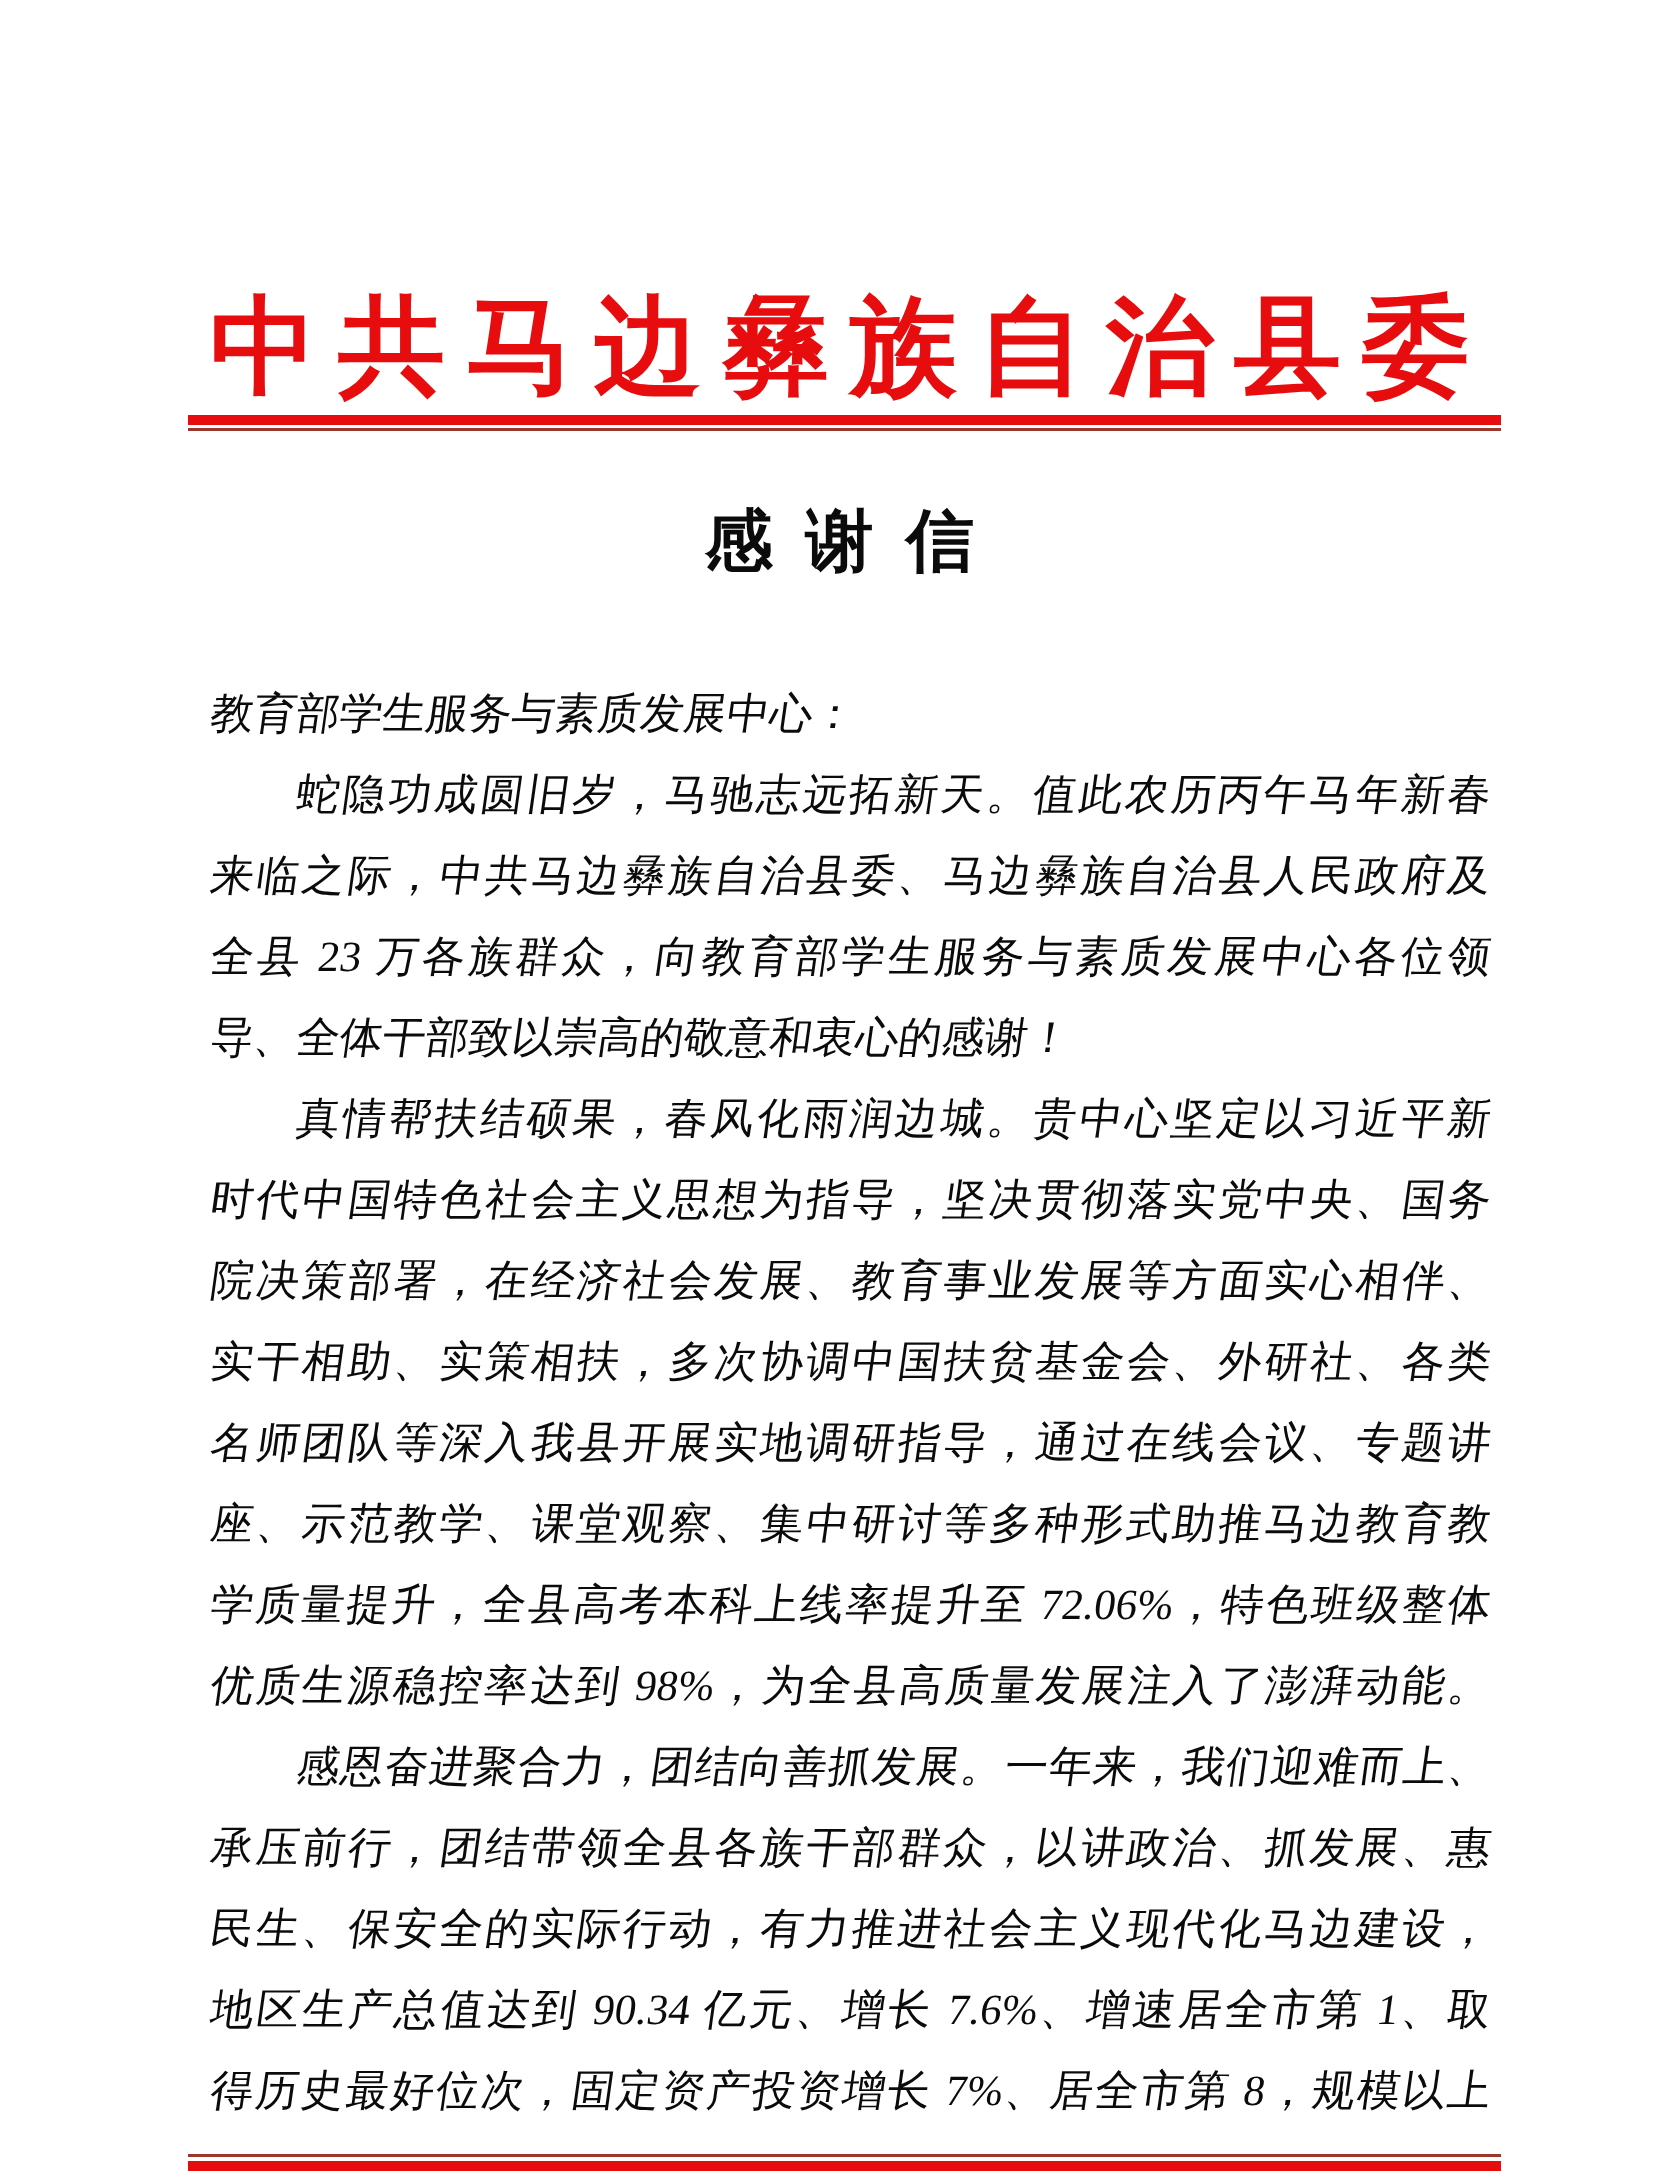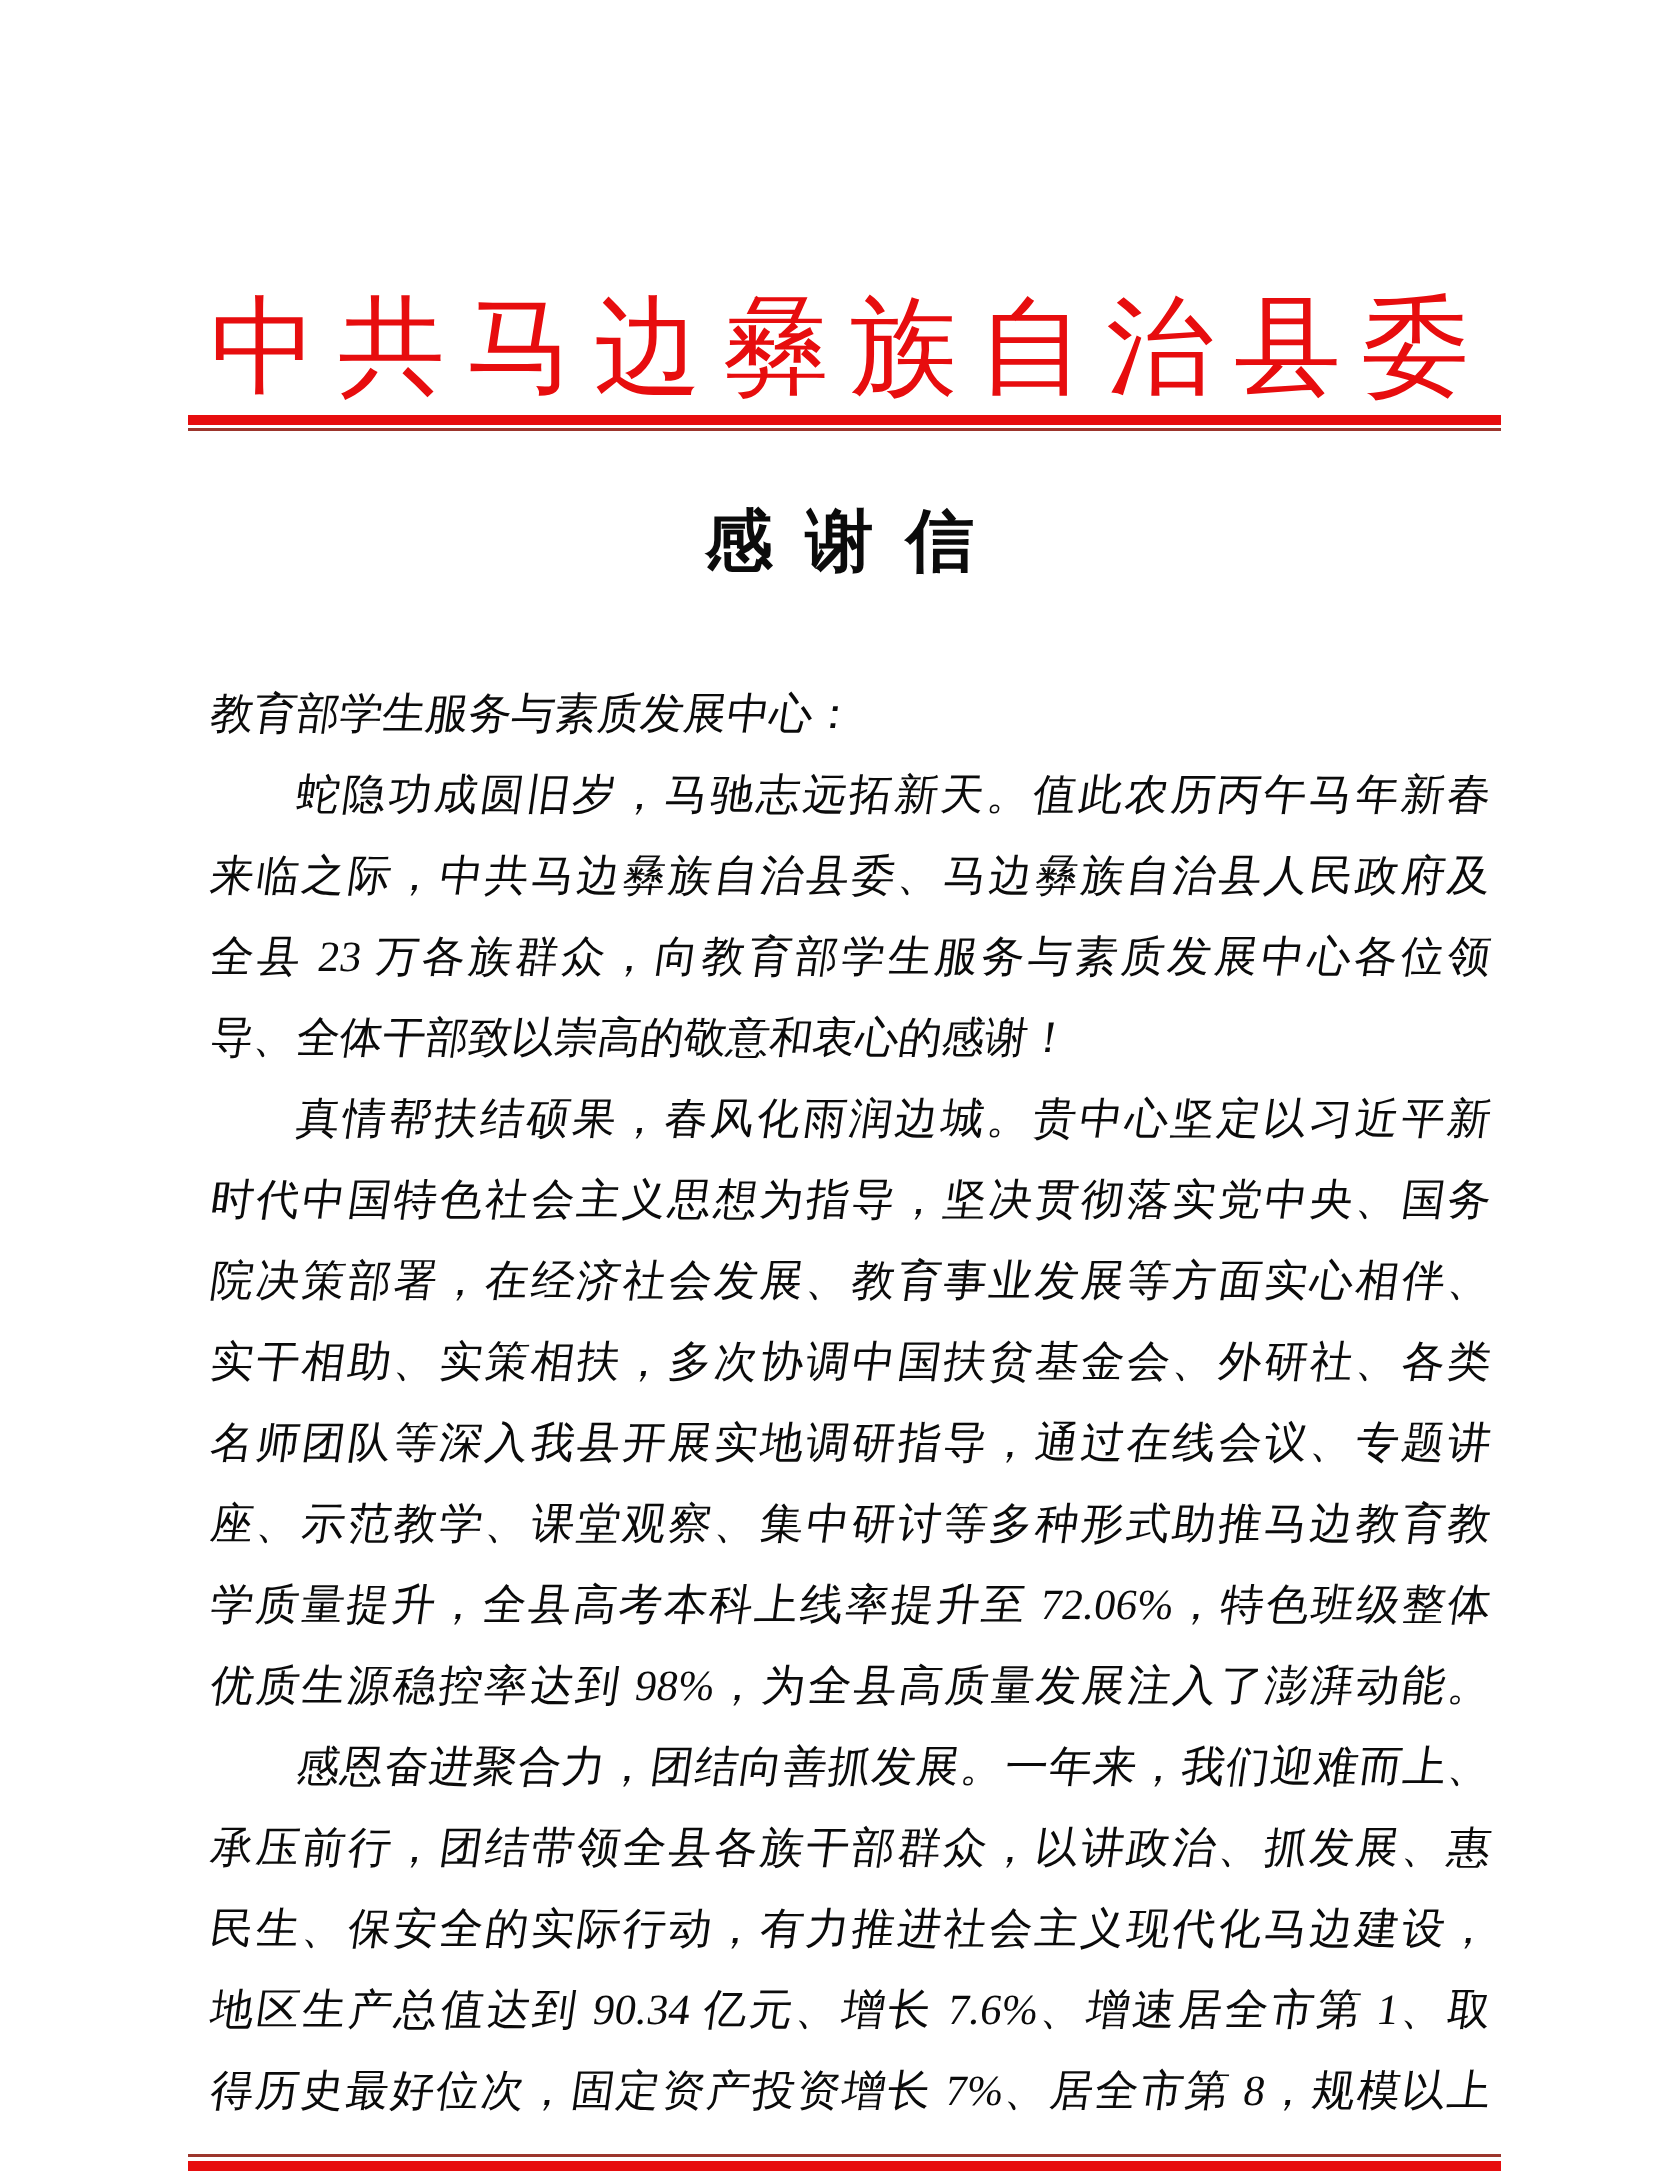--- a/index.html
+++ b/index.html
@@ -18,21 +18,21 @@
   }
   
   .org-title {
     position: absolute;
     top: 289px;
     left: 0;
     width: 100%;
     text-align: center;
     font-size: 107px;
     line-height: 1.1;
-    font-weight: normal;
+    font-weight: bold;
     color: var(--accent, #e70d0e);
     letter-spacing: 21px;
     text-indent: 21px;
     white-space: nowrap;
   }
   .rule { position: absolute; left: 188px; width: 1313px; }
   .rule.thick { height: 10px; background: var(--accent, #e70d0e); }
   .rule.thin  { height: 2.8px;  background: var(--darkred, #9c352c); }
   .rule.hdr-thick { top: 415px; }
   .rule.hdr-thin  { top: 428px; }

